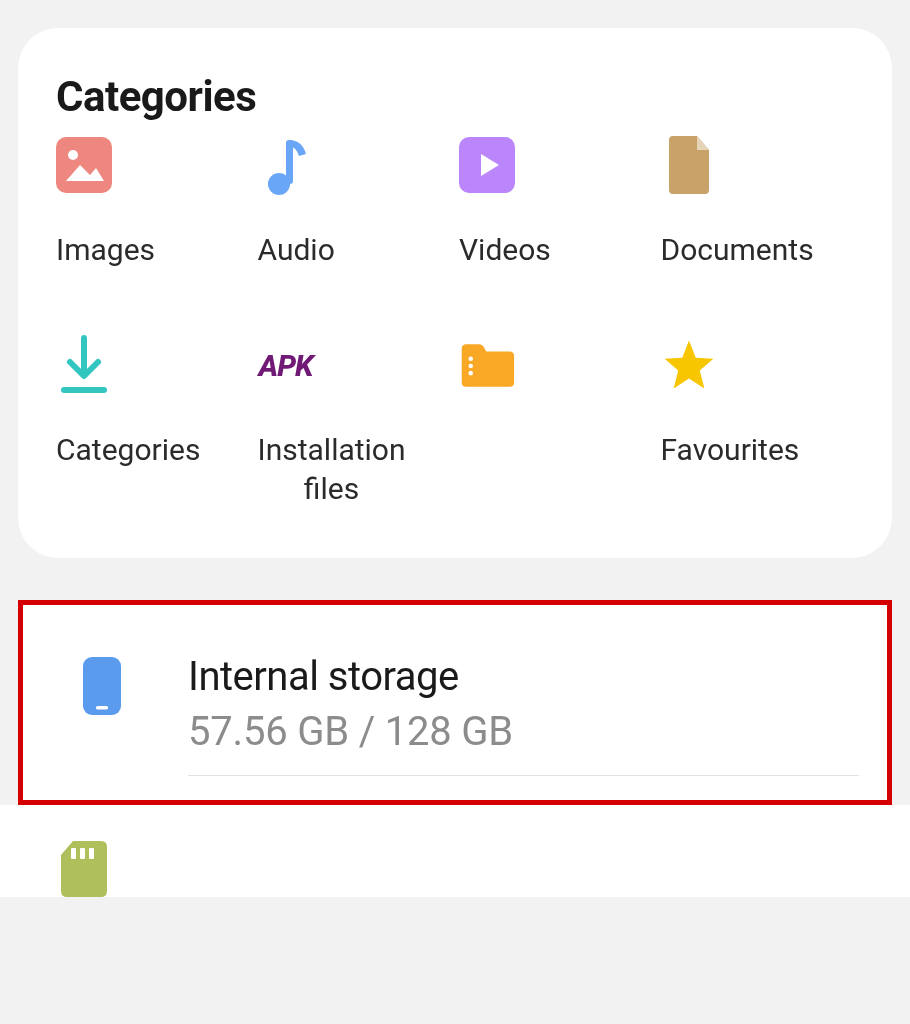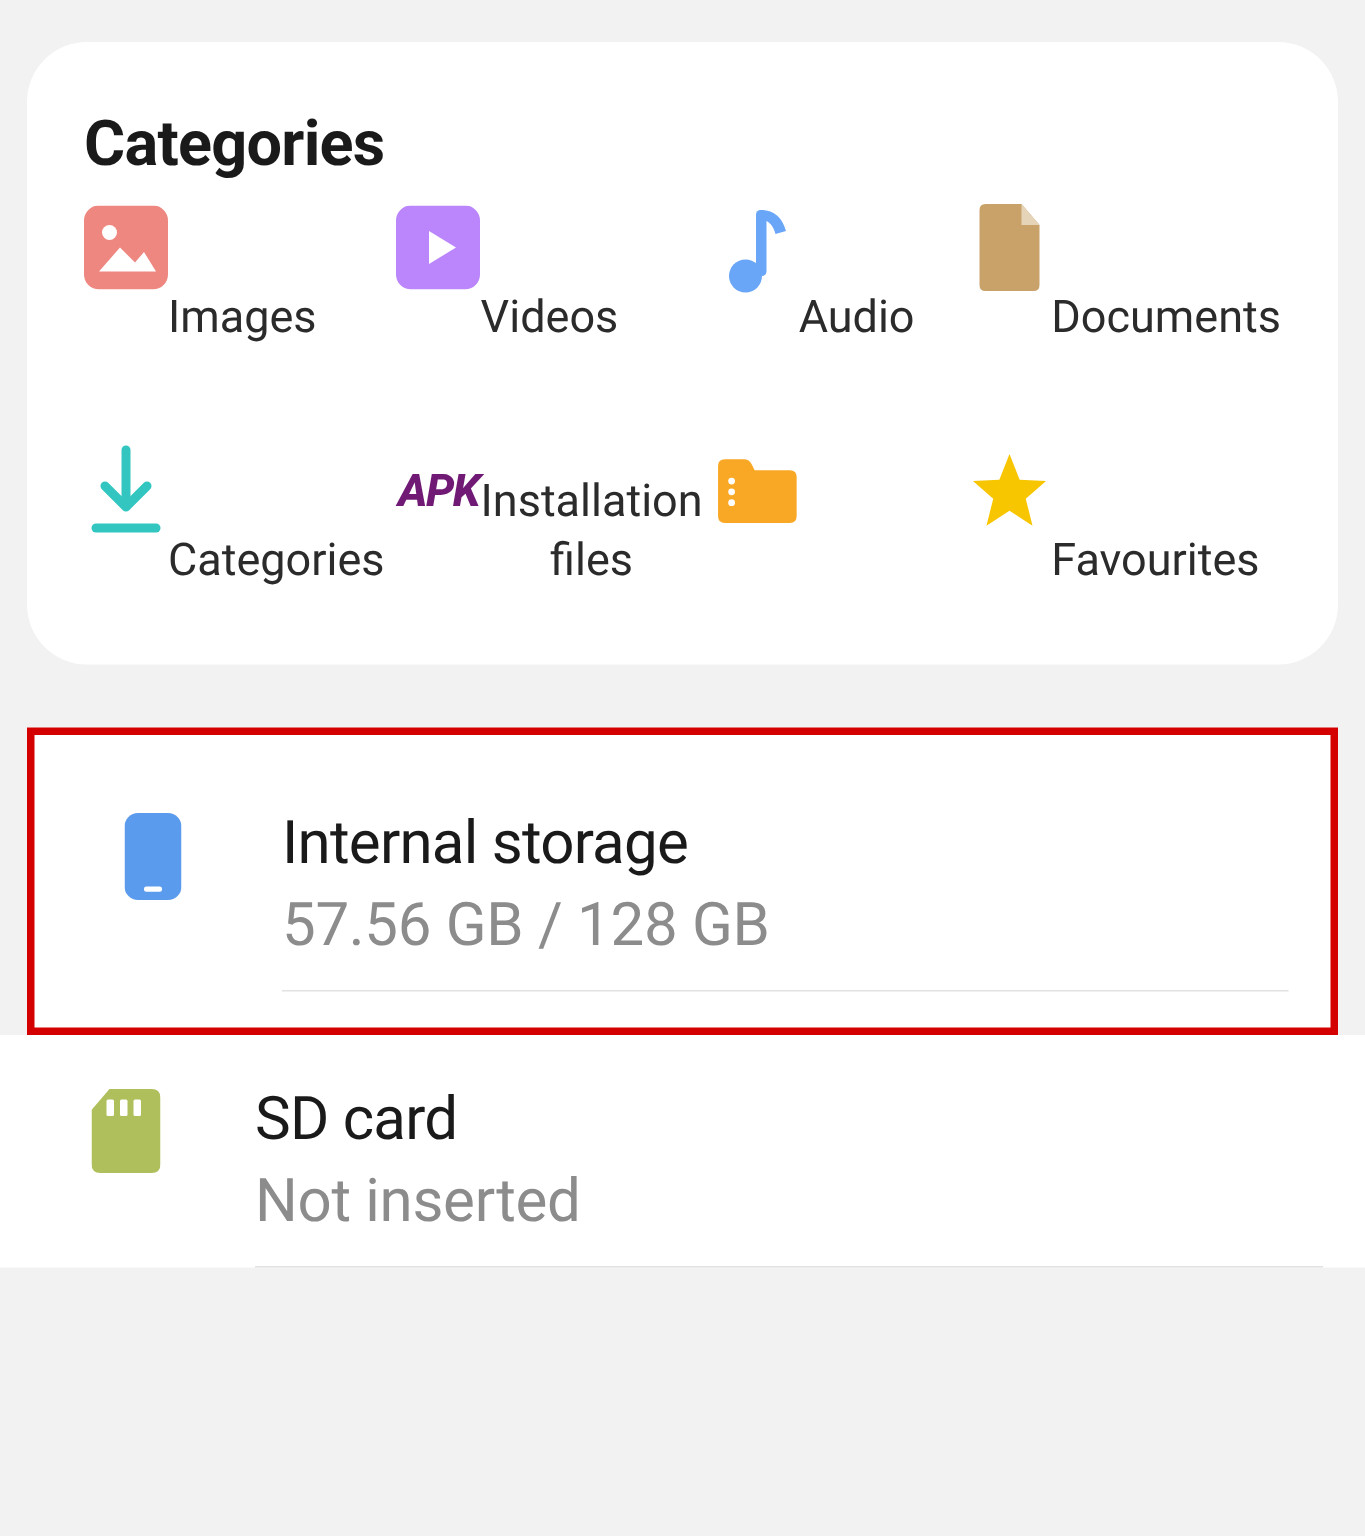--- a/index.html
+++ b/index.html
@@ -24,22 +24,22 @@
     letter-spacing: -0.5px;
   }
   .grid {
     display: grid;
     grid-template-columns: repeat(4, 1fr);
     row-gap: 68px;
     column-gap: 8px;
   }
   .cat-item {
     display: flex;
-    flex-direction: row;
-    align-items: flex-end;
+    flex-direction: column;
+    align-items: flex-start;
     cursor: pointer;
   }
   .cat-icon {
     width: 56px;
     height: 56px;
     display: flex;
     align-items: center;
     justify-content: center;
     margin-bottom: 38px;
   }
@@ -115,37 +115,37 @@
           <rect x="0" y="0" width="56" height="56" rx="10" fill="#ef8781"></rect>
           <circle cx="17" cy="18" r="5" fill="#ffffff"></circle>
           <path d="M10 44 L24 28 L34 38 L40 31 L48 44 Z" fill="#ffffff"></path>
         </svg>
       </div>
       <div class="cat-label">Images</div>
     </div>
 
     <div class="cat-item">
       <div class="cat-icon">
-        <svg width="56" height="56" viewBox="0 0 56 56">
-          <rect x="0" y="0" width="56" height="56" rx="10" fill="#bb86fc"></rect>
-          <path d="M22 17 L40 28 L22 39 Z" fill="#ffffff"></path>
-        </svg>
-      </div>
-      <div class="cat-label">Videos</div>
-    </div>
-
-    <div class="cat-item">
-      <div class="cat-icon">
         <svg width="56" height="62" viewBox="0 0 56 62">
           <circle cx="21" cy="50" r="11" fill="#6aa6f7"></circle>
           <rect x="28" y="6" width="7" height="44" rx="3" fill="#6aa6f7"></rect>
           <path d="M31 6 Q44 6 48 20 L41 22 Q38 12 31 13 Z" fill="#6aa6f7"></path>
         </svg>
       </div>
       <div class="cat-label">Audio</div>
+    </div>
+
+    <div class="cat-item">
+      <div class="cat-icon">
+        <svg width="56" height="56" viewBox="0 0 56 56">
+          <rect x="0" y="0" width="56" height="56" rx="10" fill="#bb86fc"></rect>
+          <path d="M22 17 L40 28 L22 39 Z" fill="#ffffff"></path>
+        </svg>
+      </div>
+      <div class="cat-label">Videos</div>
     </div>
 
     <div class="cat-item">
       <div class="cat-icon">
         <svg width="48" height="58" viewBox="0 0 48 58">
           <path d="M4 0 L32 0 L44 14 L44 54 Q44 58 40 58 L8 58 Q4 58 4 54 L4 4 Q4 0 8 0 Z" fill="#c9a26a"></path>
           <path d="M32 0 L44 14 L32 14 Z" fill="#e6d4b8"></path>
         </svg>
       </div>
       <div class="cat-label">Documents</div>
@@ -210,19 +210,15 @@
 
   <div class="storage-row" style="padding-top:32px;">
     <div class="storage-icon">
       <svg width="46" height="56" viewBox="0 0 46 56">
         <path d="M12 0 L40 0 Q46 0 46 6 L46 50 Q46 56 40 56 L6 56 Q0 56 0 50 L0 14 Z" fill="#aebf5b"></path>
         <rect x="10" y="7" width="5" height="11" rx="1" fill="#ffffff"></rect>
         <rect x="19" y="7" width="5" height="11" rx="1" fill="#ffffff"></rect>
         <rect x="28" y="7" width="5" height="11" rx="1" fill="#ffffff"></rect>
       </svg>
     </div>
-    <div class="storage-body">
-      <div class="storage-title">SD card</div>
-      <div class="storage-sub">Not inserted</div>
-    </div>
   </div>
 
 </div>
 
 </body></html>

